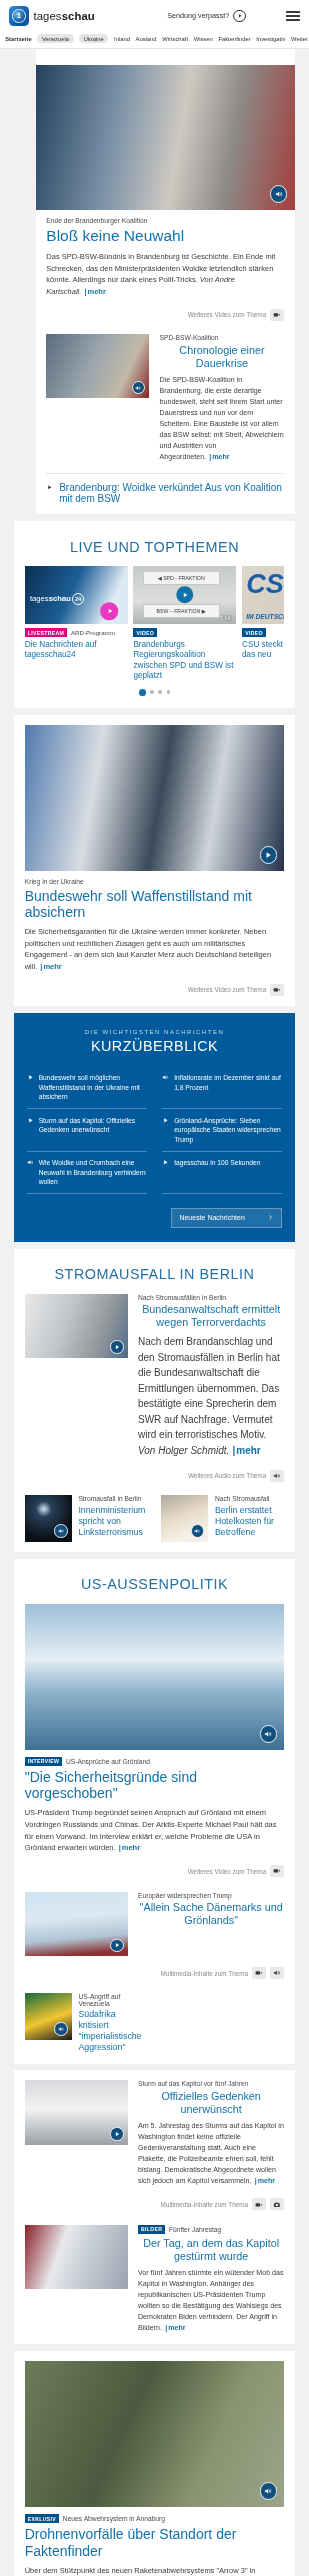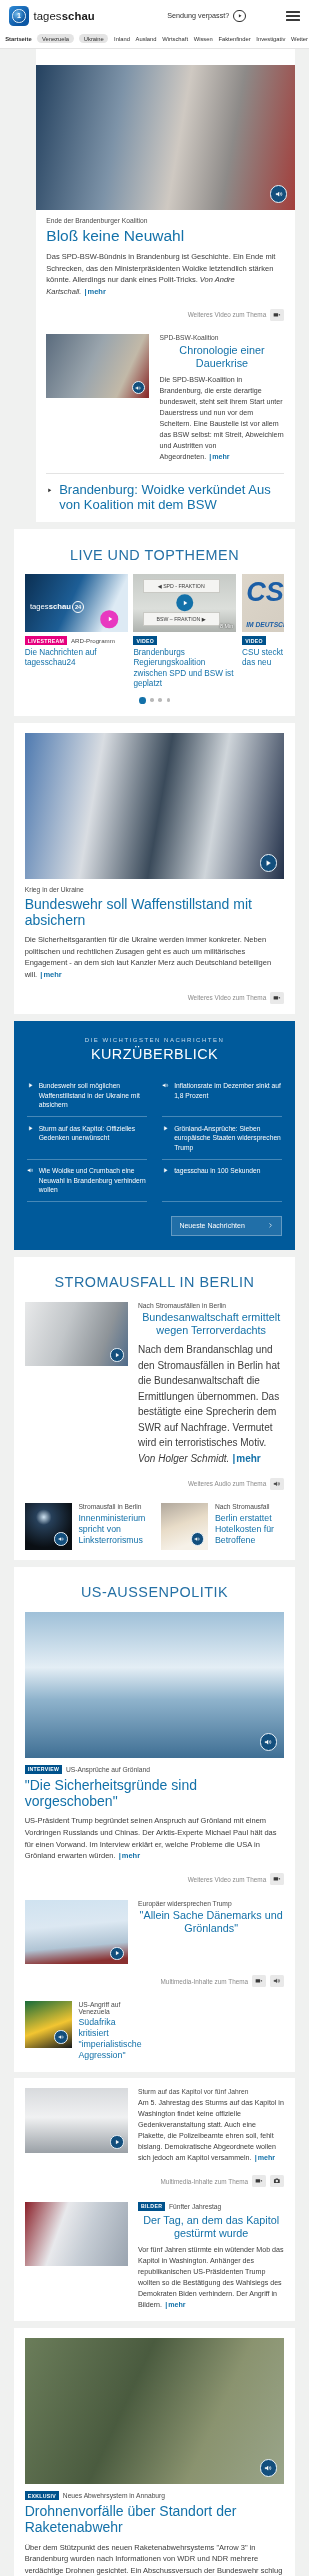--- a/index.html
+++ b/index.html
@@ -89,21 +89,21 @@
   .sign { position:absolute; left:9.3px; background:#f4f4f2; border:0.5px solid #c9c9c4; color:#3a3a3a; font-size:5.2px; padding:3.1px 4.1px; width:77px; text-align:center; }
   .csu-big { position:absolute; left:4.1px; top:3.1px; font-size:27px; font-weight:bold; color:#1b5ea6; font-style:italic; }
   .csu-sub { position:absolute; left:4.1px; bottom:4.1px; font-size:6.7px; font-weight:bold; font-style:italic; color:#1b5ea6; }
 
   
   .kz-grid { display:grid; grid-template-columns:1fr 1fr; column-gap:15.5px; }
   .kz-it { display:flex; gap:5.2px; padding:6.7px 0; border-bottom:0.5px solid rgba(255,255,255,.28); font-size:6.7px; line-height:1.4; cursor:pointer; }
   .kz-it:nth-child(-n+2){ border-top:0.5px solid rgba(255,255,255,0); }
   .kz-it svg { width:6.7px; height:6.7px; flex:0 0 6.7px; margin-top:1px; fill:#fff; stroke:#fff; }
 
-  .gap-link { display:flex; gap:6.2px; align-items:flex-start; border-top:0.5px solid #e3e3e3; margin-top:10.3px; padding-top:8.2px; font-size:13px; color:#1371a9; font-weight:500; cursor:pointer; }
+  .gap-link { display:flex; gap:6.2px; align-items:flex-start; border-top:0.5px solid #e3e3e3; margin-top:10.3px; padding-top:8.2px; font-size:10px; color:#1371a9; font-weight:500; cursor:pointer; }
   .gap-link svg { width:6.7px; height:6.7px; fill:#2f2f2f; flex:0 0 6.7px; margin-top:1px; }
 </style>
 </head>
 <body>
 
 <div class="page">
 
   <header class="hdr">
     <div class="hdr-top">
       <div class="logo">
@@ -463,20 +463,21 @@
     <div class="side">
       <div class="thumb" style="background:linear-gradient(180deg,#d8dadd 0%,#f0f1f2 45%,#9aa0a6 100%);">
         <span class="ov sm">
             <svg viewBox="0 0 24 24">
               <path d="M8 5v14l11-7z"></path>
             </svg>
           </span>
       </div>
       <div>
         <p class="tl">Sturm auf das Kapitol vor fünf Jahren</p>
+        <h2 class="hl-m">Offizielles Gedenken unerwünscht</h2>
         <p class="tz" style="font-size:7.1px"><span>Am 5. Jahrestag des Sturms auf das Kapitol in Washington findet keine offizielle Gedenkveranstaltung statt. Auch eine Plakette, die Polizeibeamte ehren soll, fehlt bislang. Demokratische Abgeordnete wollen sich jedoch am Kapitol versammeln.</span><span class="pipe">|</span><a class="mehr">mehr</a></p>
       </div>
     </div>
     <div class="mn">
         <span>Multimedia-Inhalte zum Thema</span>
         <span class="chip">
           <svg viewBox="0 0 24 24">
             <path d="M3 7h12a1 1 0 011 1v8a1 1 0 01-1 1H3a1 1 0 01-1-1V8a1 1 0 011-1zm14 5l5-3v6l-5-3z" stroke="none"></path>
           </svg>
         </span>
@@ -507,19 +508,19 @@
             <path d="M15.5 8.5a5 5 0 010 7" fill="none" stroke-width="1.8"></path>
             <path d="M17.8 6.2a8.2 8.2 0 010 11.6" fill="none" stroke-width="1.8"></path>
           </svg>
         </span>
     </div>
     <div class="story-head">
       <div class="badge-row">
           <span class="b">EXKLUSIV</span>
           <span class="tl" style="margin:0">Neues Abwehrsystem in Annaburg</span>
         </div>
-      <h2 class="hl">Drohnenvorfälle über Standort der Raketenabwehr</h2>
+      <h2 class="hl">Drohnenvorfälle über Standort der Faktenfinder</h2>
       <p class="tz"><span>Über dem Stützpunkt des neuen Raketenabwehrsystems "Arrow 3" in Brandenburg wurden nach Informationen von WDR und NDR mehrere verdächtige Drohnen gesichtet. Ein Abschussversuch der Bundeswehr schlug offenbar fehl.</span></p>
     </div>
   </section>
 
 </div>
 
 
 </body></html>

